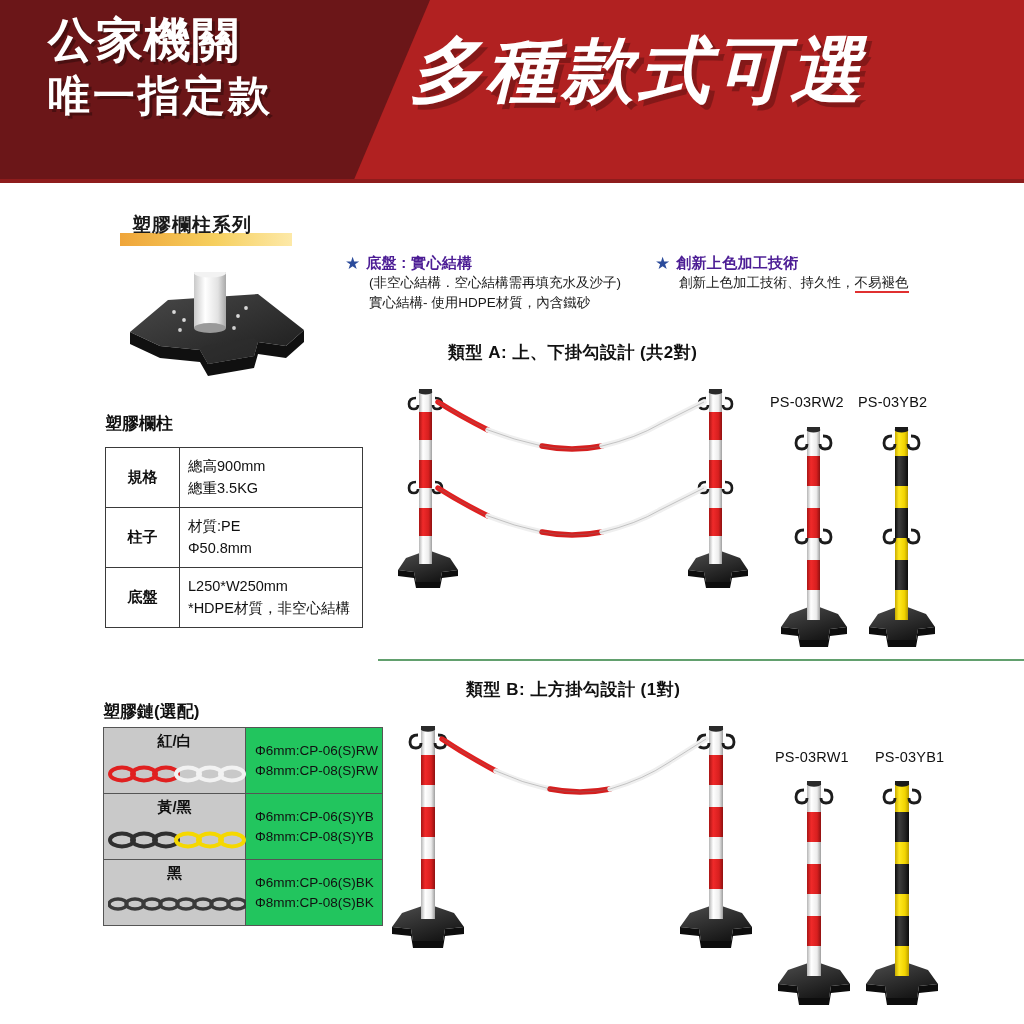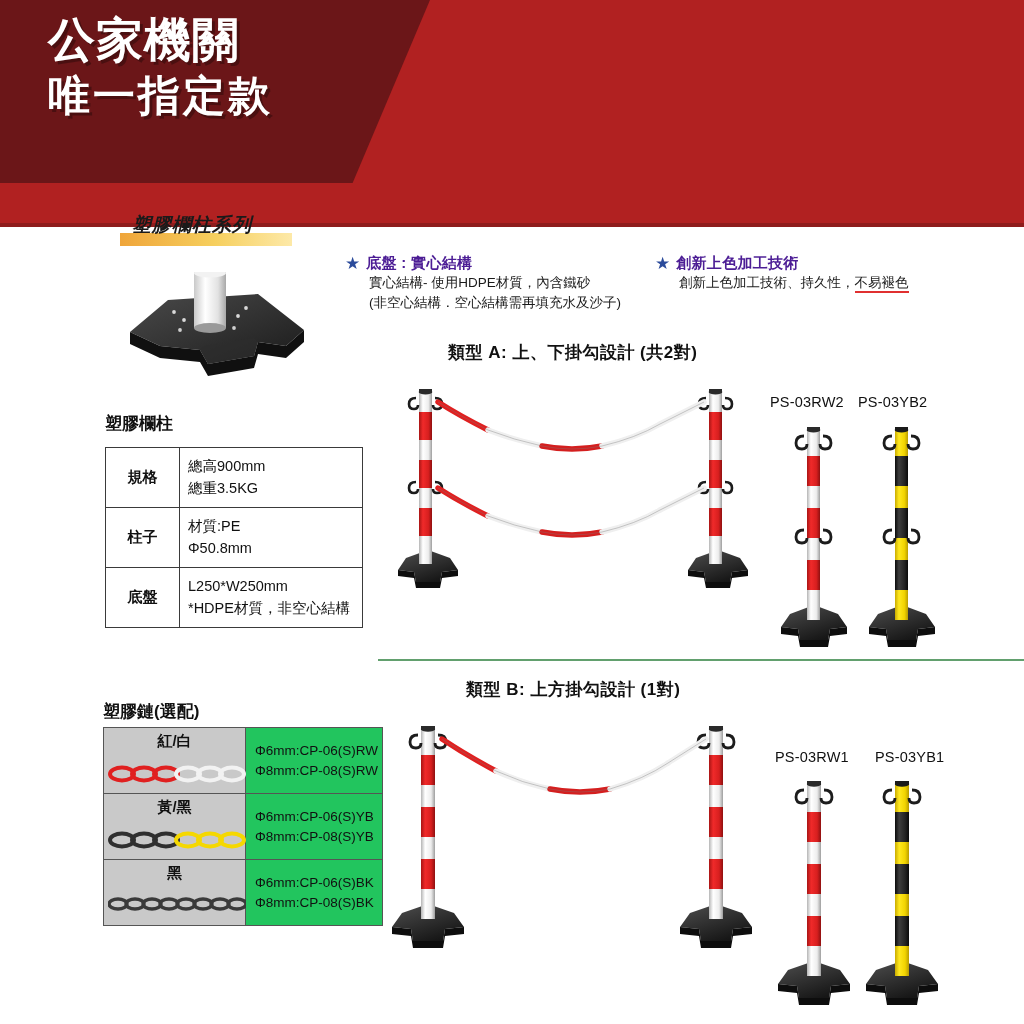--- a/index.html
+++ b/index.html
@@ -5,21 +5,21 @@
   * { box-sizing: border-box; margin: 0; padding: 0; }
   html, body {
     width: 1024px; height: 1024px;
     background: #ffffff;
     font-family: "Liberation Sans", "DejaVu Sans", sans-serif;
     overflow: hidden;
   }
   #page { position: relative; width: 1024px; height: 1024px; background: #fff; }
 
   
-  .banner { position: absolute; left: 0; top: 0; width: 1024px; height: 227px; overflow: hidden; text-decoration: underline; }
+  .banner { position: absolute; left: 0; top: 0; width: 1024px; height: 183px; overflow: hidden; text-decoration: underline; }
   .banner-bg-red { position: absolute; inset: 0; background: #b12121; }
   .banner-bg-dark {
     position: absolute; left: 0; top: 0; width: 430px; height: 183px;
     background: #6b1618;
     clip-path: polygon(0 0, 100% 0, 82% 100%, 0 100%);
   }
   .banner-bottom-edge { position: absolute; left:0; bottom:0; width:1024px; height:4px; background:#8e1c1c; }
   .banner-left-text {
     position: absolute; left: 48px; top: 16px; width: 330px;
     color: #fff; font-weight: bold; line-height: 1.0;
@@ -29,21 +29,21 @@
   .bl-line1 { font-size: 47px; }
   .bl-line2 { font-size: 42px; margin-top: 12px; letter-spacing: 3px; }
   .banner-right-text {
     position: absolute; left: 410px; top: 34px;
     color: #fff; font-weight: bold; font-size: 72px;
     font-style: italic; letter-spacing: 4px; line-height: 1;
     text-shadow: 5px 5px 0 rgba(0,0,0,0.25);
   }
 
   
-  .sec-title { position: absolute; left: 132px; top: 212px; font-style: italic; }
+  .sec-title { position: absolute; left: 132px; top: 212px; }
   .sec-title-bar {
     position: absolute; left: -12px; top: 21px; width: 172px; height: 13px;
     background: linear-gradient(90deg, #efa53a 0%, #f6cf5e 55%, #fde9a8 100%);
   }
   .sec-title-txt { position: relative; font-size: 19px; font-weight: bold; color: #1a1a1a; letter-spacing: 1px; }
 
   
   .star-block { position: absolute; }
   .star-head { display: flex; align-items: flex-start; gap: 6px; }
   .star-glyph { color: #2b4b9b; font-size: 17px; line-height: 1; margin-top: 1px; }
@@ -92,35 +92,36 @@
 
 <div id="page">
 
   <div class="banner">
     <div class="banner-bg-red"></div>
     <div class="banner-bg-dark"></div>
     <div class="banner-left-text">
       <div class="bl-line1">公家機關</div>
       <div class="bl-line2">唯一指定款</div>
     </div>
+    <div class="banner-right-text">多種款式可選</div>
     <div class="banner-bottom-edge"></div>
   </div>
 
   <div class="sec-title">
     <div class="sec-title-bar"></div>
     <div class="sec-title-txt">塑膠欄柱系列</div>
   </div>
 
   <div class="star-block" style="left:345px; top:254px;">
     <div class="star-head">
       <span class="star-glyph">★</span>
       <span class="star-title">底盤 : 實心結構</span>
     </div>
+    <div class="star-body">(非空心結構．空心結構需再填充水及沙子)</div>
     <div class="star-body">實心結構- 使用HDPE材質，內含鐵砂</div>
-    <div class="star-body">(非空心結構．空心結構需再填充水及沙子)</div>
   </div>
 
   <div class="star-block" style="left:655px; top:254px;">
     <div class="star-head">
       <span class="star-glyph">★</span>
       <span class="star-title">創新上色加工技術</span>
     </div>
     <div class="star-body">
       <span>創新上色加工技術、持久性，</span><span class="u-red">不易褪色</span>
     </div>

